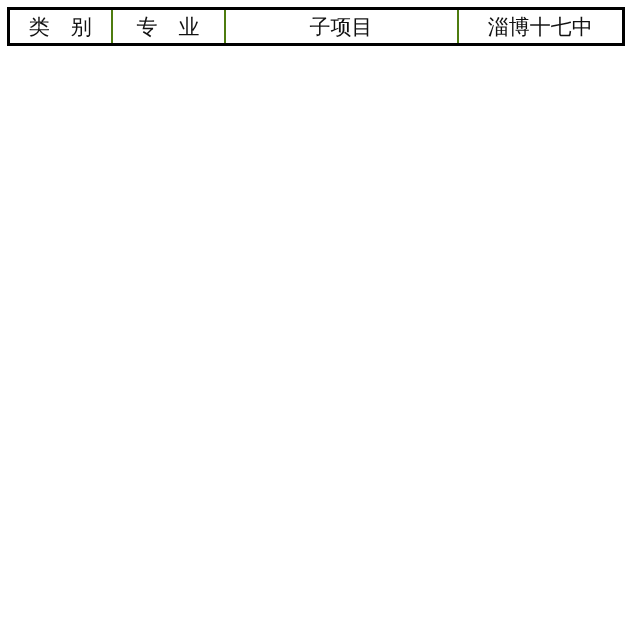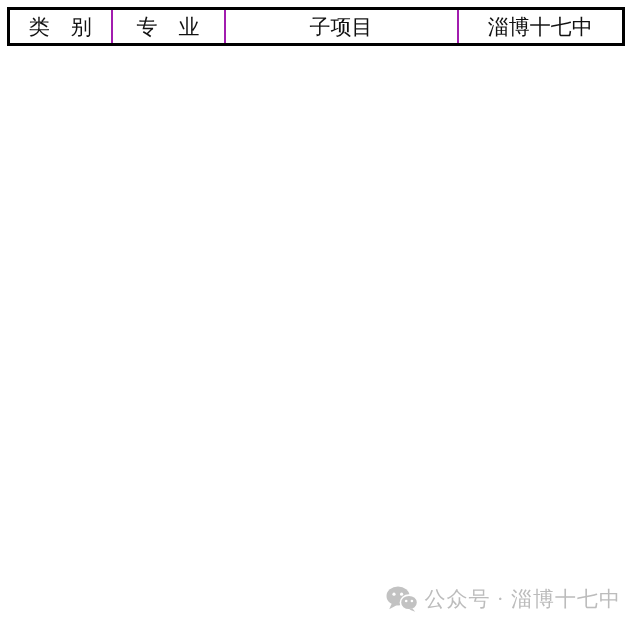--- a/index.html
+++ b/index.html
@@ -27,48 +27,35 @@
   table.enroll {
     position: absolute; left: 7px; top: 7px;
     width: 615px;
     border-collapse: collapse;
     table-layout: fixed;
     border: 3px solid #000;
     z-index: 1;
     background: transparent;
   }
   th, td {
-    border: 2px solid #a21caf;
+    border: 2px solid #4d7c0f;
     text-align: center;
     vertical-align: middle;
     font-weight: normal;
     font-size: 21px;
     color: #111111;
     padding: 0;
   }
   thead tr { height: 36px; }
 </style>
 </head>
 <body>
 
 <div class="stage">
 
-  <div class="watermark">
-    <svg class="wicon" width="32" height="26" viewBox="0 0 32 26" aria-hidden="true">
-      <ellipse cx="12" cy="10" rx="11.5" ry="9.6" fill="#c2c2c2"></ellipse>
-      <path d="M6 17 L3.2 23.2 L12 18.6 Z" fill="#c2c2c2"></path>
-      <ellipse cx="23" cy="16.5" rx="8.6" ry="7.4" fill="#c2c2c2" stroke="#ffffff" stroke-width="1.6"></ellipse>
-      <path d="M26.5 22.5 L29.2 25.8 L23.2 23.4 Z" fill="#c2c2c2"></path>
-      <circle cx="8" cy="8.2" r="1.6" fill="#ffffff"></circle>
-      <circle cx="15.6" cy="8.2" r="1.6" fill="#ffffff"></circle>
-      <circle cx="20.2" cy="15" r="1.3" fill="#ffffff"></circle>
-      <circle cx="25.9" cy="15" r="1.3" fill="#ffffff"></circle>
-    </svg>
-    <span>公众号 · 淄博十七中</span>
-  </div>
 
   <table class="enroll">
     <colgroup>
       <col style="width:103px">
       <col style="width:113px">
       <col style="width:233px">
       <col style="width:166px">
     </colgroup>
     <thead>
       <tr>

